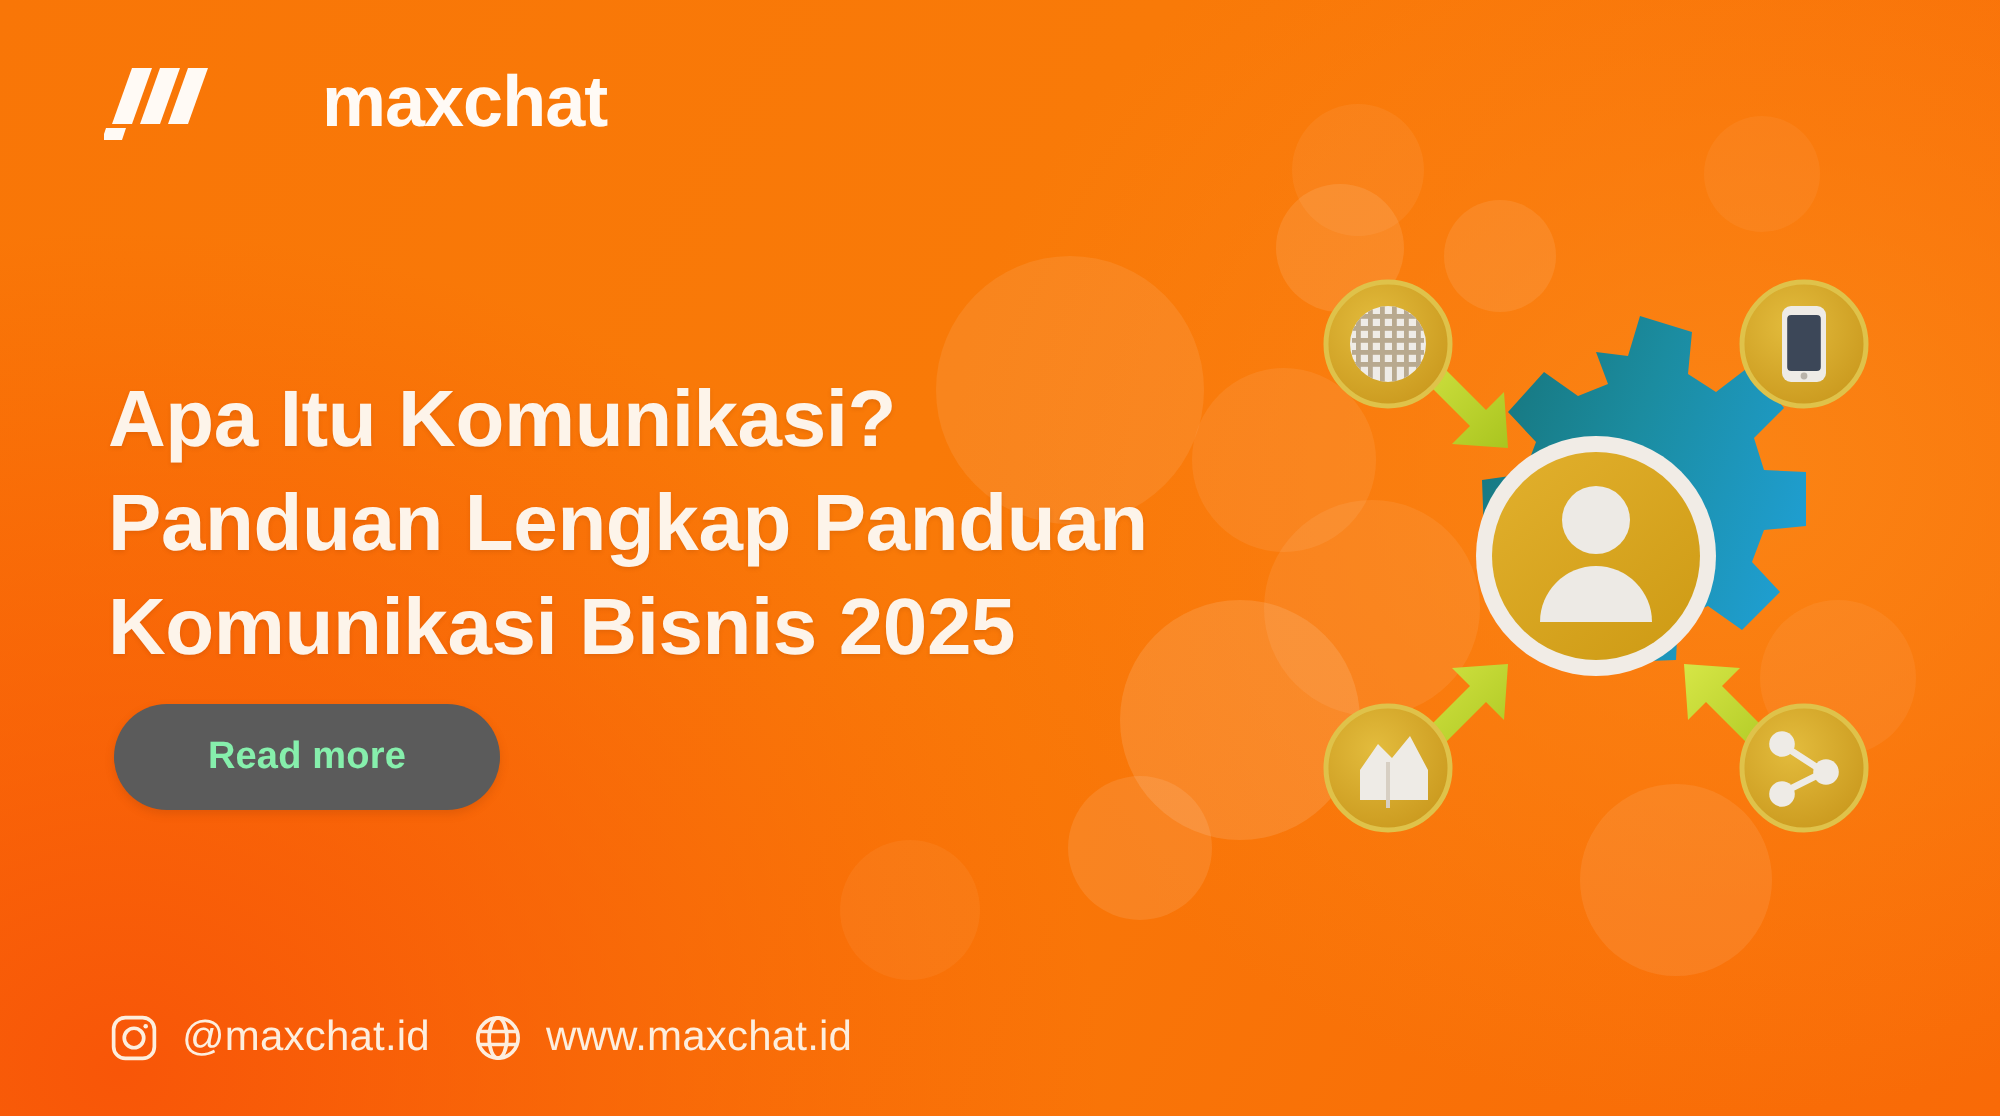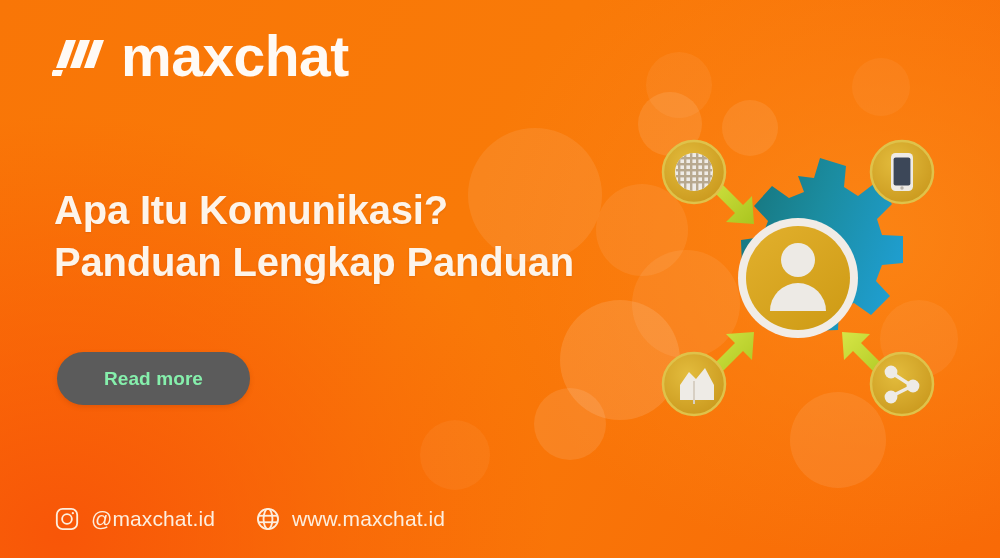--- a/index.html
+++ b/index.html
@@ -37,25 +37,26 @@
   .logo-row {
     position: absolute;
     left: 52px;
     top: 28px;
     display: flex;
     align-items: center;
     gap: 9px;
   }
   .logo-mark { width: 60px; height: 46px; display: block; }
   .logo-word {
-    font-size: 57px;
+    font-size: 36px;
     font-weight: 700;
     letter-spacing: -0.5px;
     color: #fffaf5;
     line-height: 1;
+    margin-left: 40px;
   }
 
   
   .headline {
     position: absolute;
     left: 54px;
     top: 184px;
     width: 560px;
     margin: 0;
     color: #fdf4ea;
@@ -86,21 +87,21 @@
     box-shadow: 0 2px 5px rgba(120,45,0,.18);
   }
 
   
   .footer {
     position: absolute;
     left: 54px;
     bottom: 26px;
     display: flex;
     align-items: center;
-    gap: 40px;
+    gap: 21px;
   }
   .footer-item {
     display: flex;
     align-items: center;
     gap: 11px;
     color: #fdeede;
     font-size: 21px;
     font-weight: 400;
     letter-spacing: .1px;
     text-decoration: none;
@@ -145,20 +146,21 @@
         <path d="M32 34 L42 6 L52 6 L42 34 Z"></path>
         <path d="M1 36 L11 36 L9 42 L-1 42 Z"></path>
       </g>
     </svg>
     <div class="logo-word">maxchat</div>
   </div>
 
   <h1 class="headline">
     <span>Apa Itu Komunikasi?</span>
     <span>Panduan Lengkap Panduan</span>
+    <span>Komunikasi Bisnis 2025</span>
   </h1>
 
   <button class="cta">Read more</button>
 
   <div class="footer">
     <a class="footer-item" href="#">
       <svg width="26" height="26" viewBox="0 0 24 24" fill="none" stroke="#fdeede" stroke-width="1.7" aria-hidden="true">
         <rect x="2.6" y="2.6" width="18.8" height="18.8" rx="5.4"></rect>
         <circle cx="12" cy="12" r="4.5"></circle>
         <circle cx="17.4" cy="6.6" r="1.05" fill="#fdeede" stroke="none"></circle>

